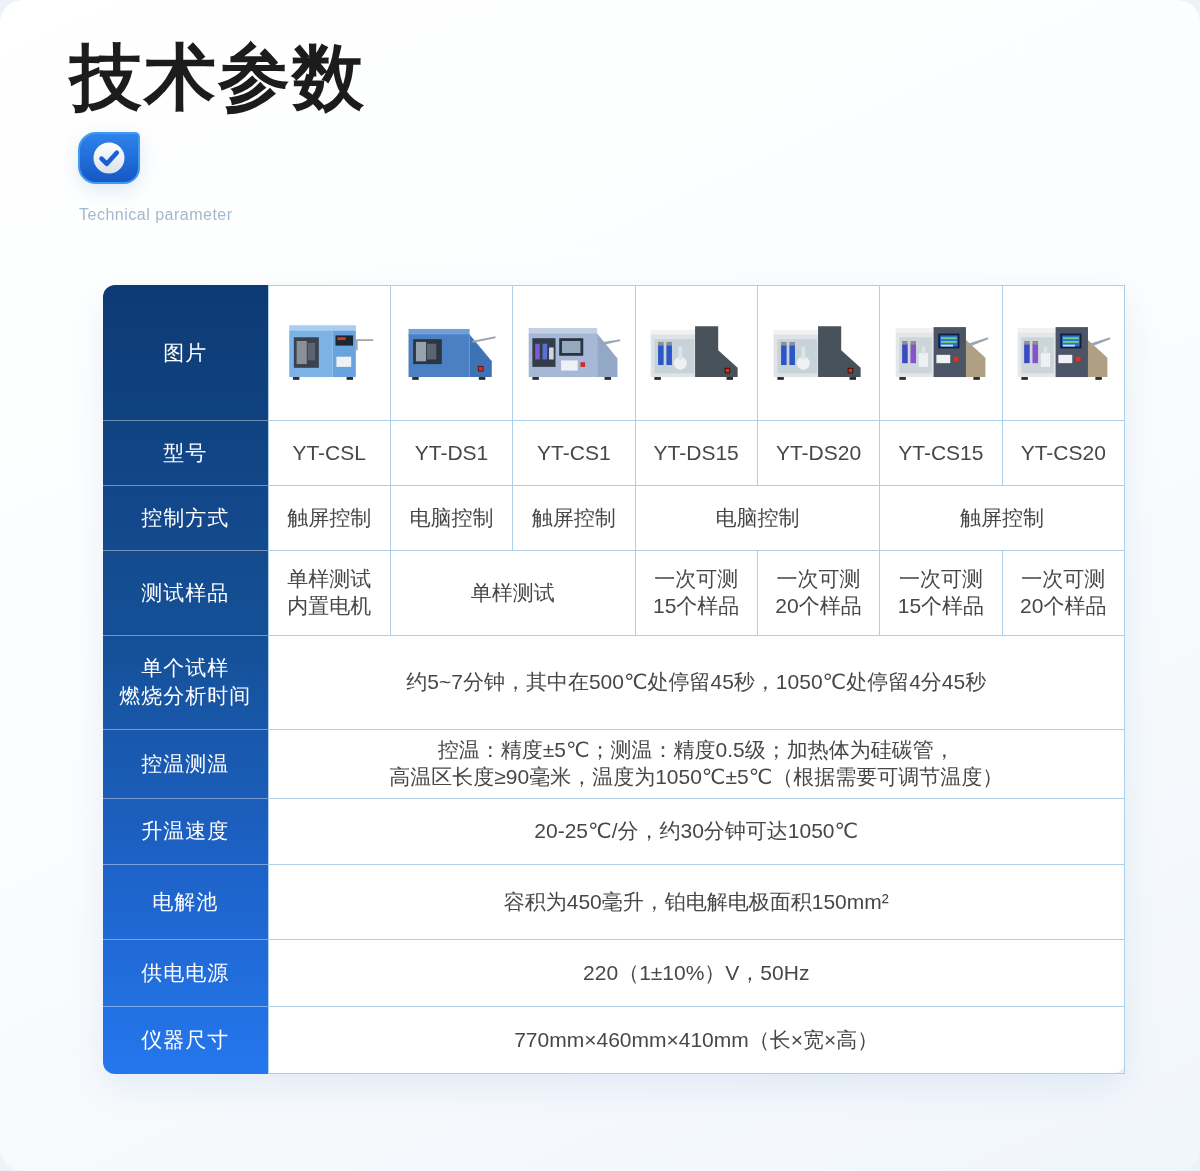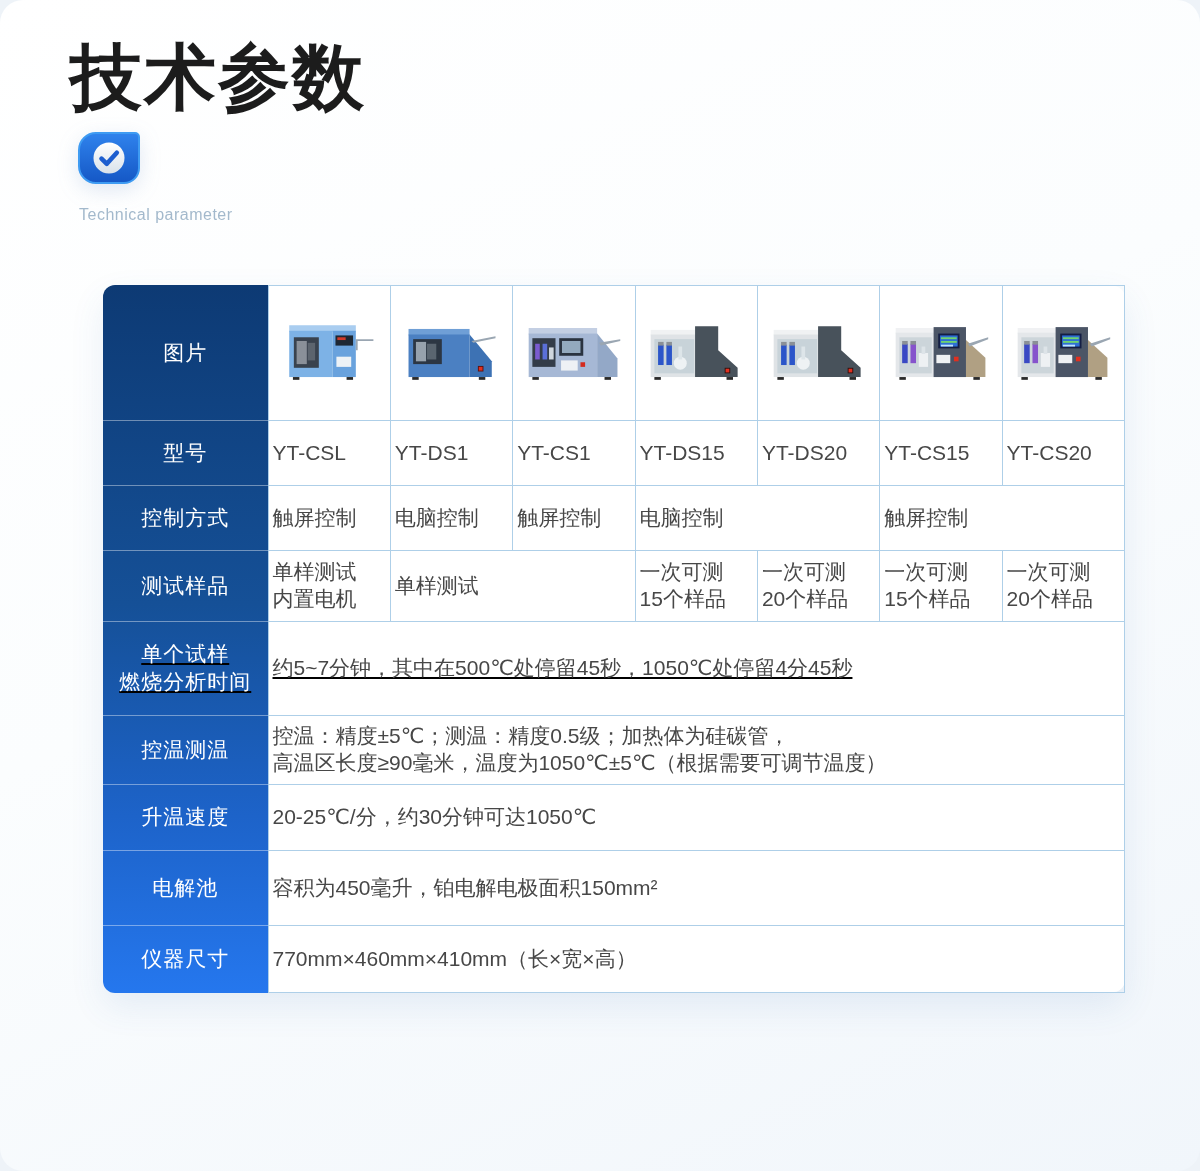--- a/index.html
+++ b/index.html
@@ -50,41 +50,41 @@
     position:absolute; left:0; top:0; width:165px; height:100%;
     background:linear-gradient(180deg,#0d3a74 0%,#155097 45%,#1d63c9 75%,#2577ee 100%);
     border-radius:12px 0 0 12px;
   }
   table.spec-table {
     position:relative; width:1022px; table-layout:fixed; border-collapse:collapse;
   }
   table.spec-table col.c-label { width:165px; }
   td.cell {
     background:#ffffff; border:1px solid #aecfe8;
-    text-align:left; vertical-align:middle;
+    text-align:center; vertical-align:middle;
     font-size:21px; color:#474747; padding:2px 4px;
   }
   th.rowlabel {
     background:transparent; border:0; border-top:1px solid rgba(255,255,255,.40);
     color:#ffffff; font-weight:400; font-size:21px; text-align:center; vertical-align:middle;
     letter-spacing:1px; padding:18px 4px;
   }
   tr:first-child th.rowlabel { border-top:0; }
   tr:first-child td.cell { border-top:1px solid #aecfe8; }
   
   tr:first-child td.cell:last-child { border-top-right-radius:12px; }
   tr:last-child  td.cell:last-child { border-bottom-right-radius:12px; }
 
   .r-image  { height:135px; }
   .r-model  { height:60px; }
   .r-ctrl   { height:65px; }
   .r-print  { height:67px; }
-  .r-sample { height:71px;margin-top:11px; }
+  .r-sample { height:85px;margin-top:11px; }
   .r-range  { height:63px; }
-  .r-burn   { height:77px;text-decoration:underline; }
+  .r-burn   { height:77px; }
   .r-temp   { height:69px; }
   .r-rate   { height:66px; }
   .r-cellr  { height:75px; }
   .r-power  { height:67px; }
   .r-size   { height:67px; }
 
   .model-cell { font-size:22px; color:#3d3d3d; }
   .preline { white-space:pre-line; }
   .small-lines { font-size:19px; line-height:1.28; }
   .rowlabel-small { font-size:19px; line-height:1.35; }
@@ -320,20 +320,24 @@
       <tr class="r-rate">
         <th class="rowlabel">升温速度</th>
         <td class="cell" colspan="7">20-25℃/分，约30分钟可达1050℃</td>
       </tr>
 
       <tr class="r-cellr">
         <th class="rowlabel">电解池</th>
         <td class="cell" colspan="7">容积为450毫升，铂电解电极面积150mm²</td>
       </tr>
 
+      <tr class="r-power">
+        <th class="rowlabel">供电电源</th>
+        <td class="cell" colspan="7">220（1±10%）V，50Hz</td>
+      </tr>
 
       <tr class="r-size">
         <th class="rowlabel">仪器尺寸</th>
         <td class="cell" colspan="7">770mm×460mm×410mm（长×宽×高）</td>
       </tr>
 
     </tbody>
       </table>
   </div>
 </div>

